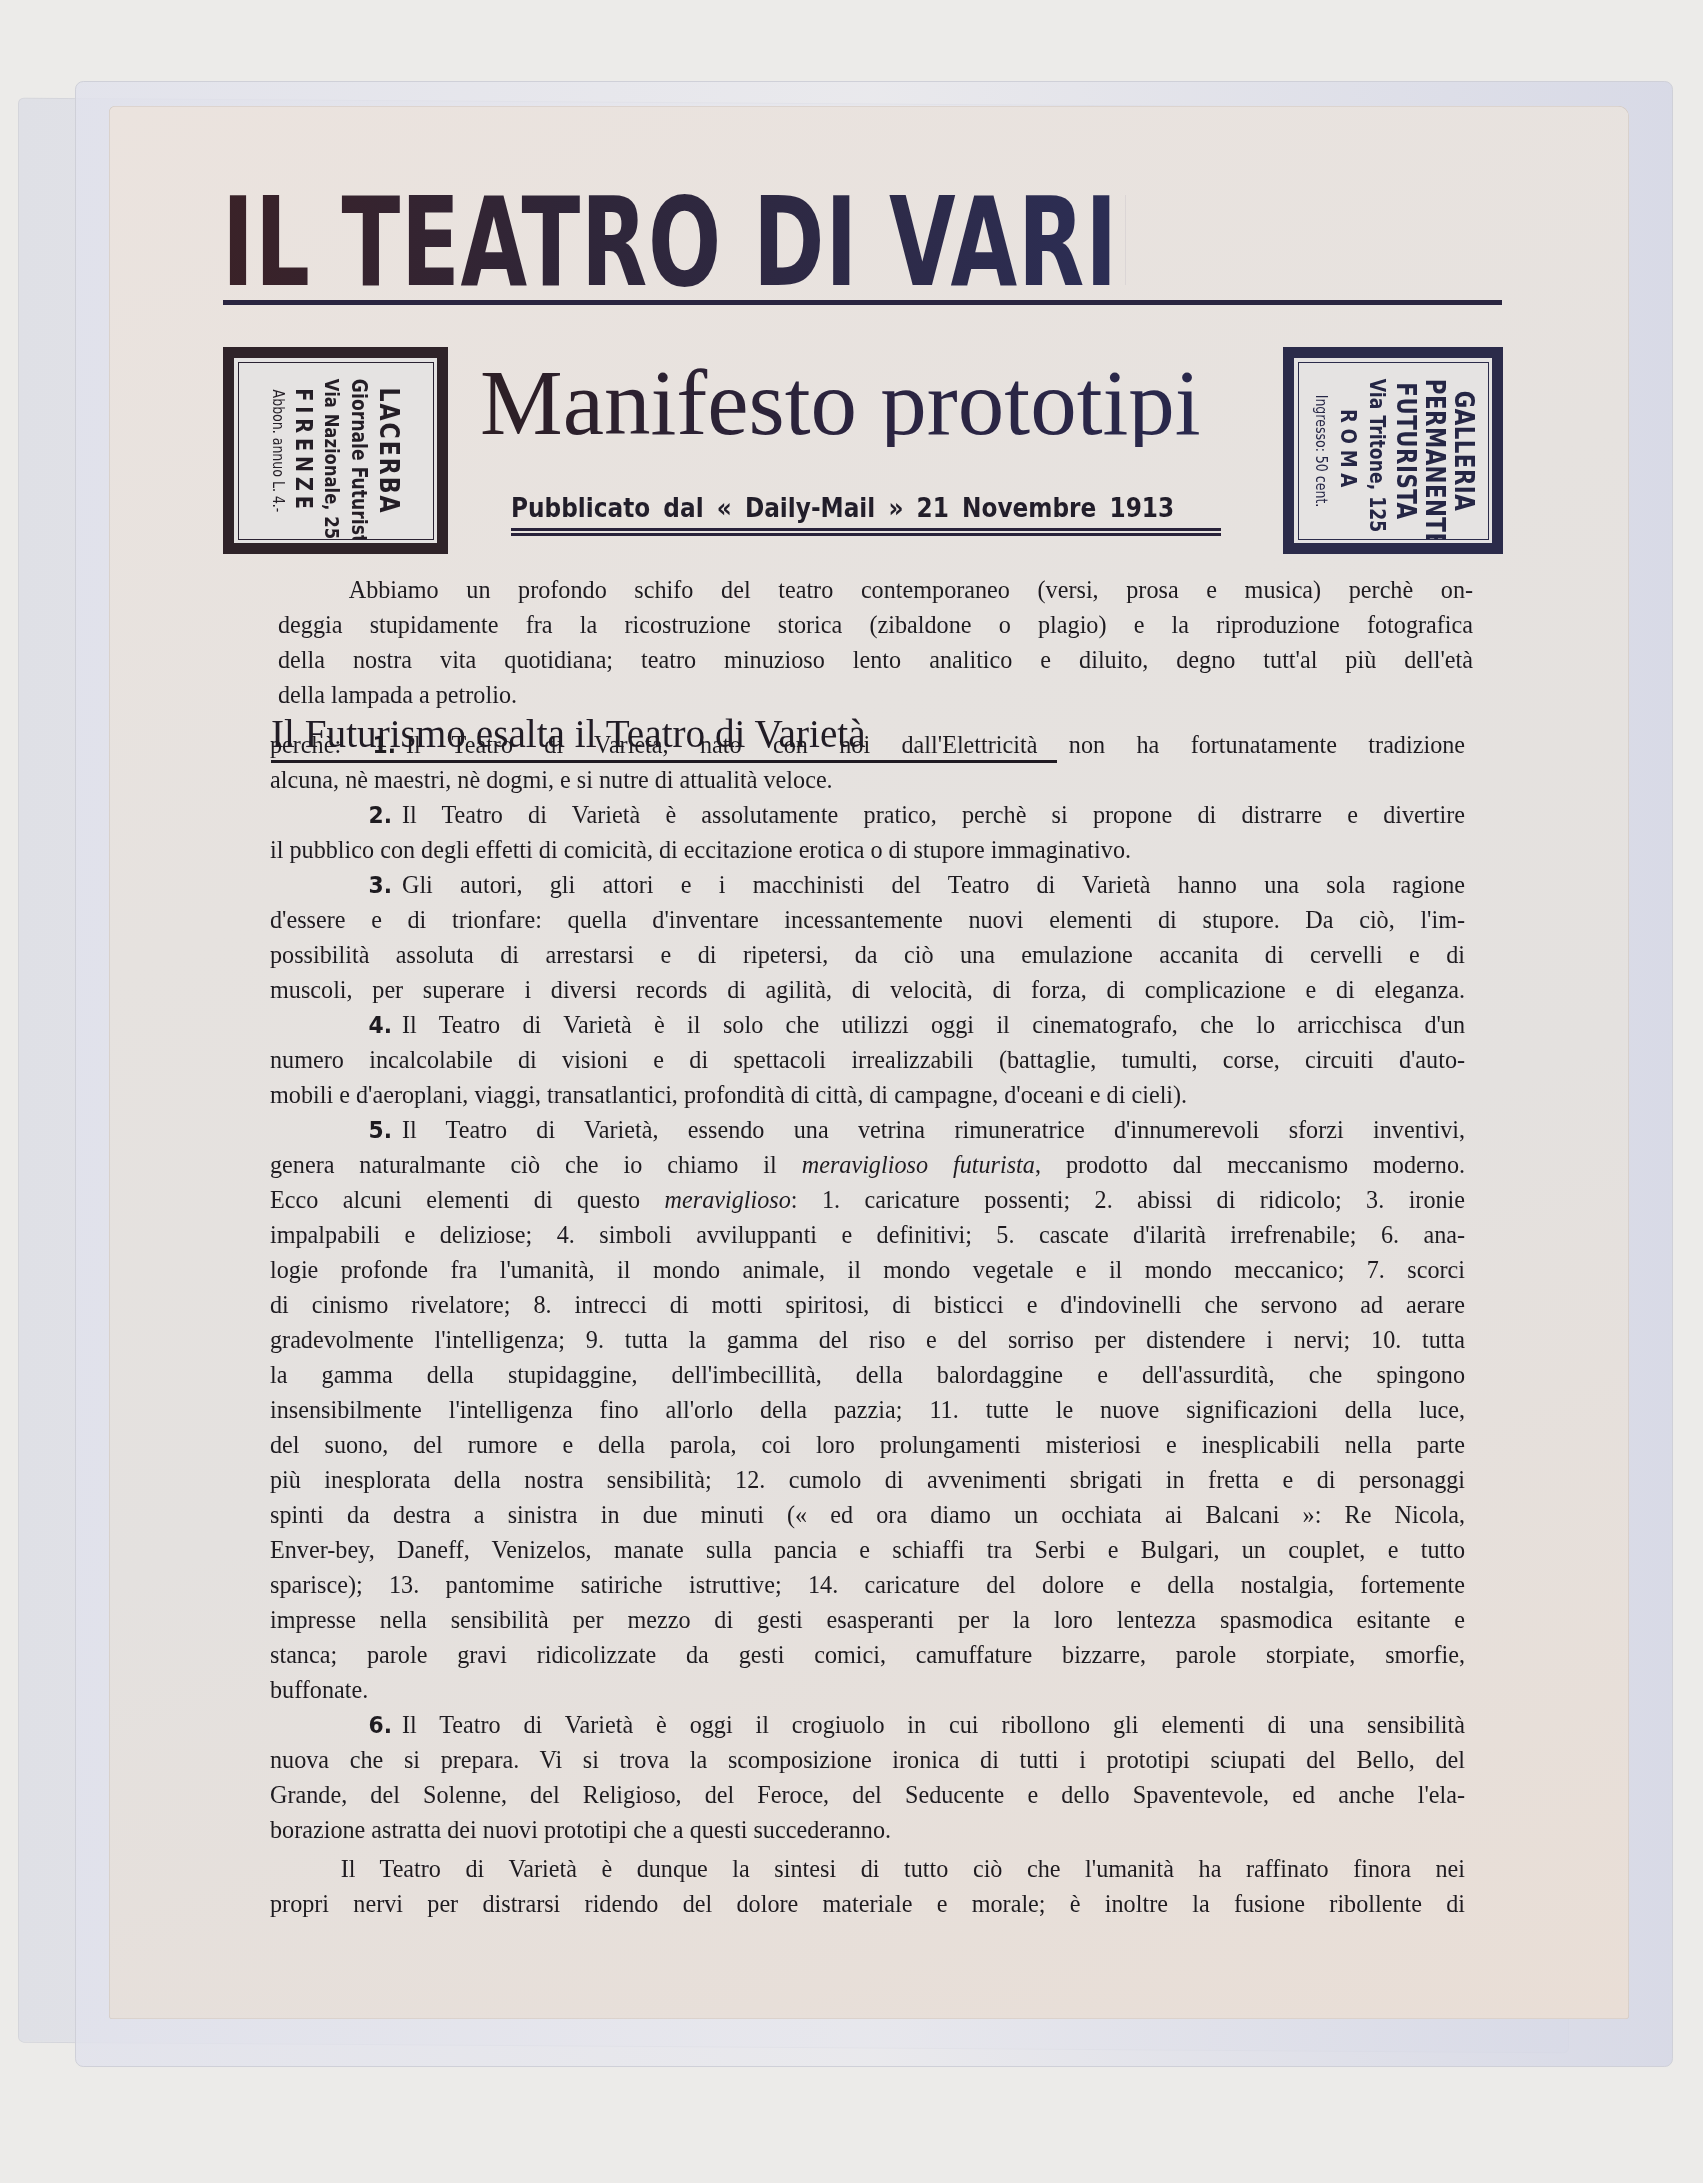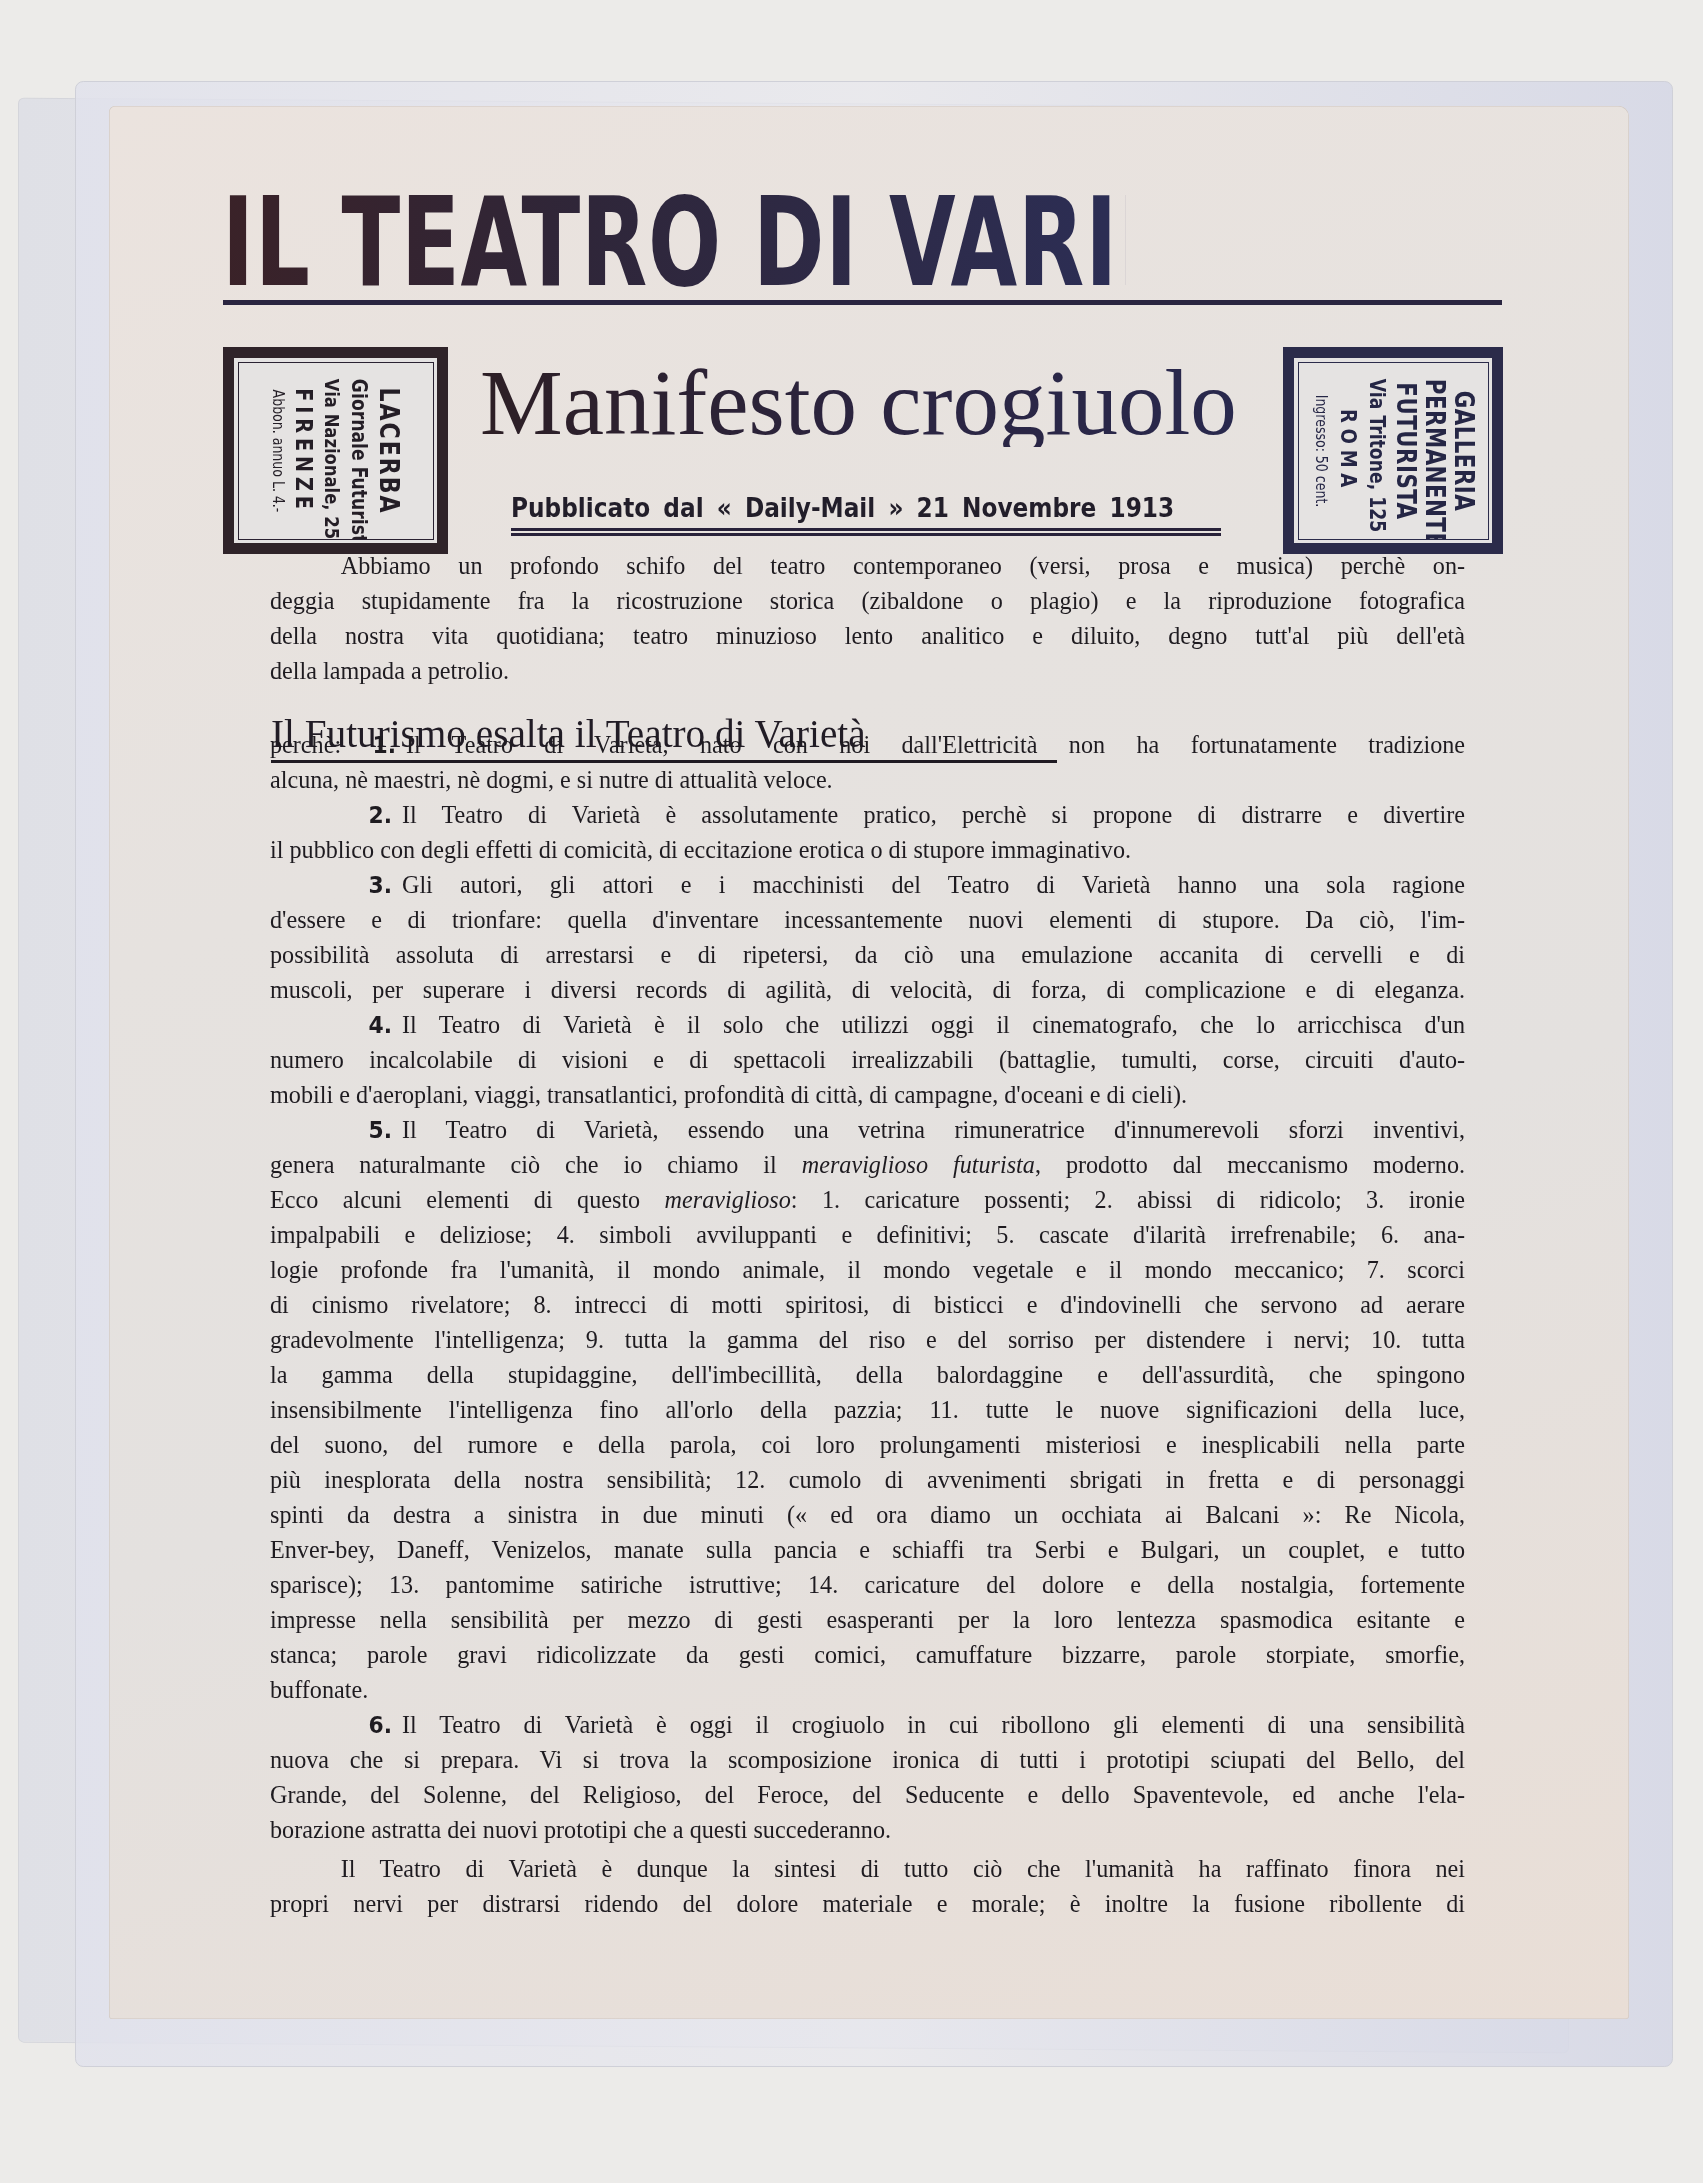--- a/index.html
+++ b/index.html
@@ -149,25 +149,25 @@
       <span class="ad-line ad-r1">GALLERIA</span>
       <span class="ad-line ad-r1">PERMANENTE</span>
       <span class="ad-line ad-r1">FUTURISTA</span>
       <span class="ad-line ad-r4">Via Tritone, 125</span>
       <span class="ad-line ad-r5">ROMA</span>
       <span class="ad-line ad-r6">Ingresso: 50 cent.</span>
     </div>
   </div>
 </div>
 
-<div class="manifesto">Manifesto crogiuolo</div>
+<div class="manifesto">Manifesto prototipi</div>
 <div class="published">Pubblicato dal « Daily-Mail » 21 Novembre 1913</div>
 <div class="dbl-rule"></div>
 
-<div class="body-text" style="top:548px;">
+<div class="body-text" style="top:572px;margin-left:8px;">
   <span class="line indent">Abbiamo un profondo schifo del teatro contemporaneo (versi, prosa e musica) perchè on-</span>
   <span class="line">deggia stupidamente fra la ricostruzione storica (zibaldone o plagio) e la riproduzione fotografica</span>
   <span class="line">della nostra vita quotidiana; teatro minuzioso lento analitico e diluito, degno tutt'al più dell'età</span>
   <span class="line last">della lampada a petrolio.</span>
 </div>
 
 <div class="section-heading">Il Futurismo esalta il Teatro di Varietà</div>
 <div class="heading-rule"></div>
 
 <div class="body-text" style="top:727px;">

